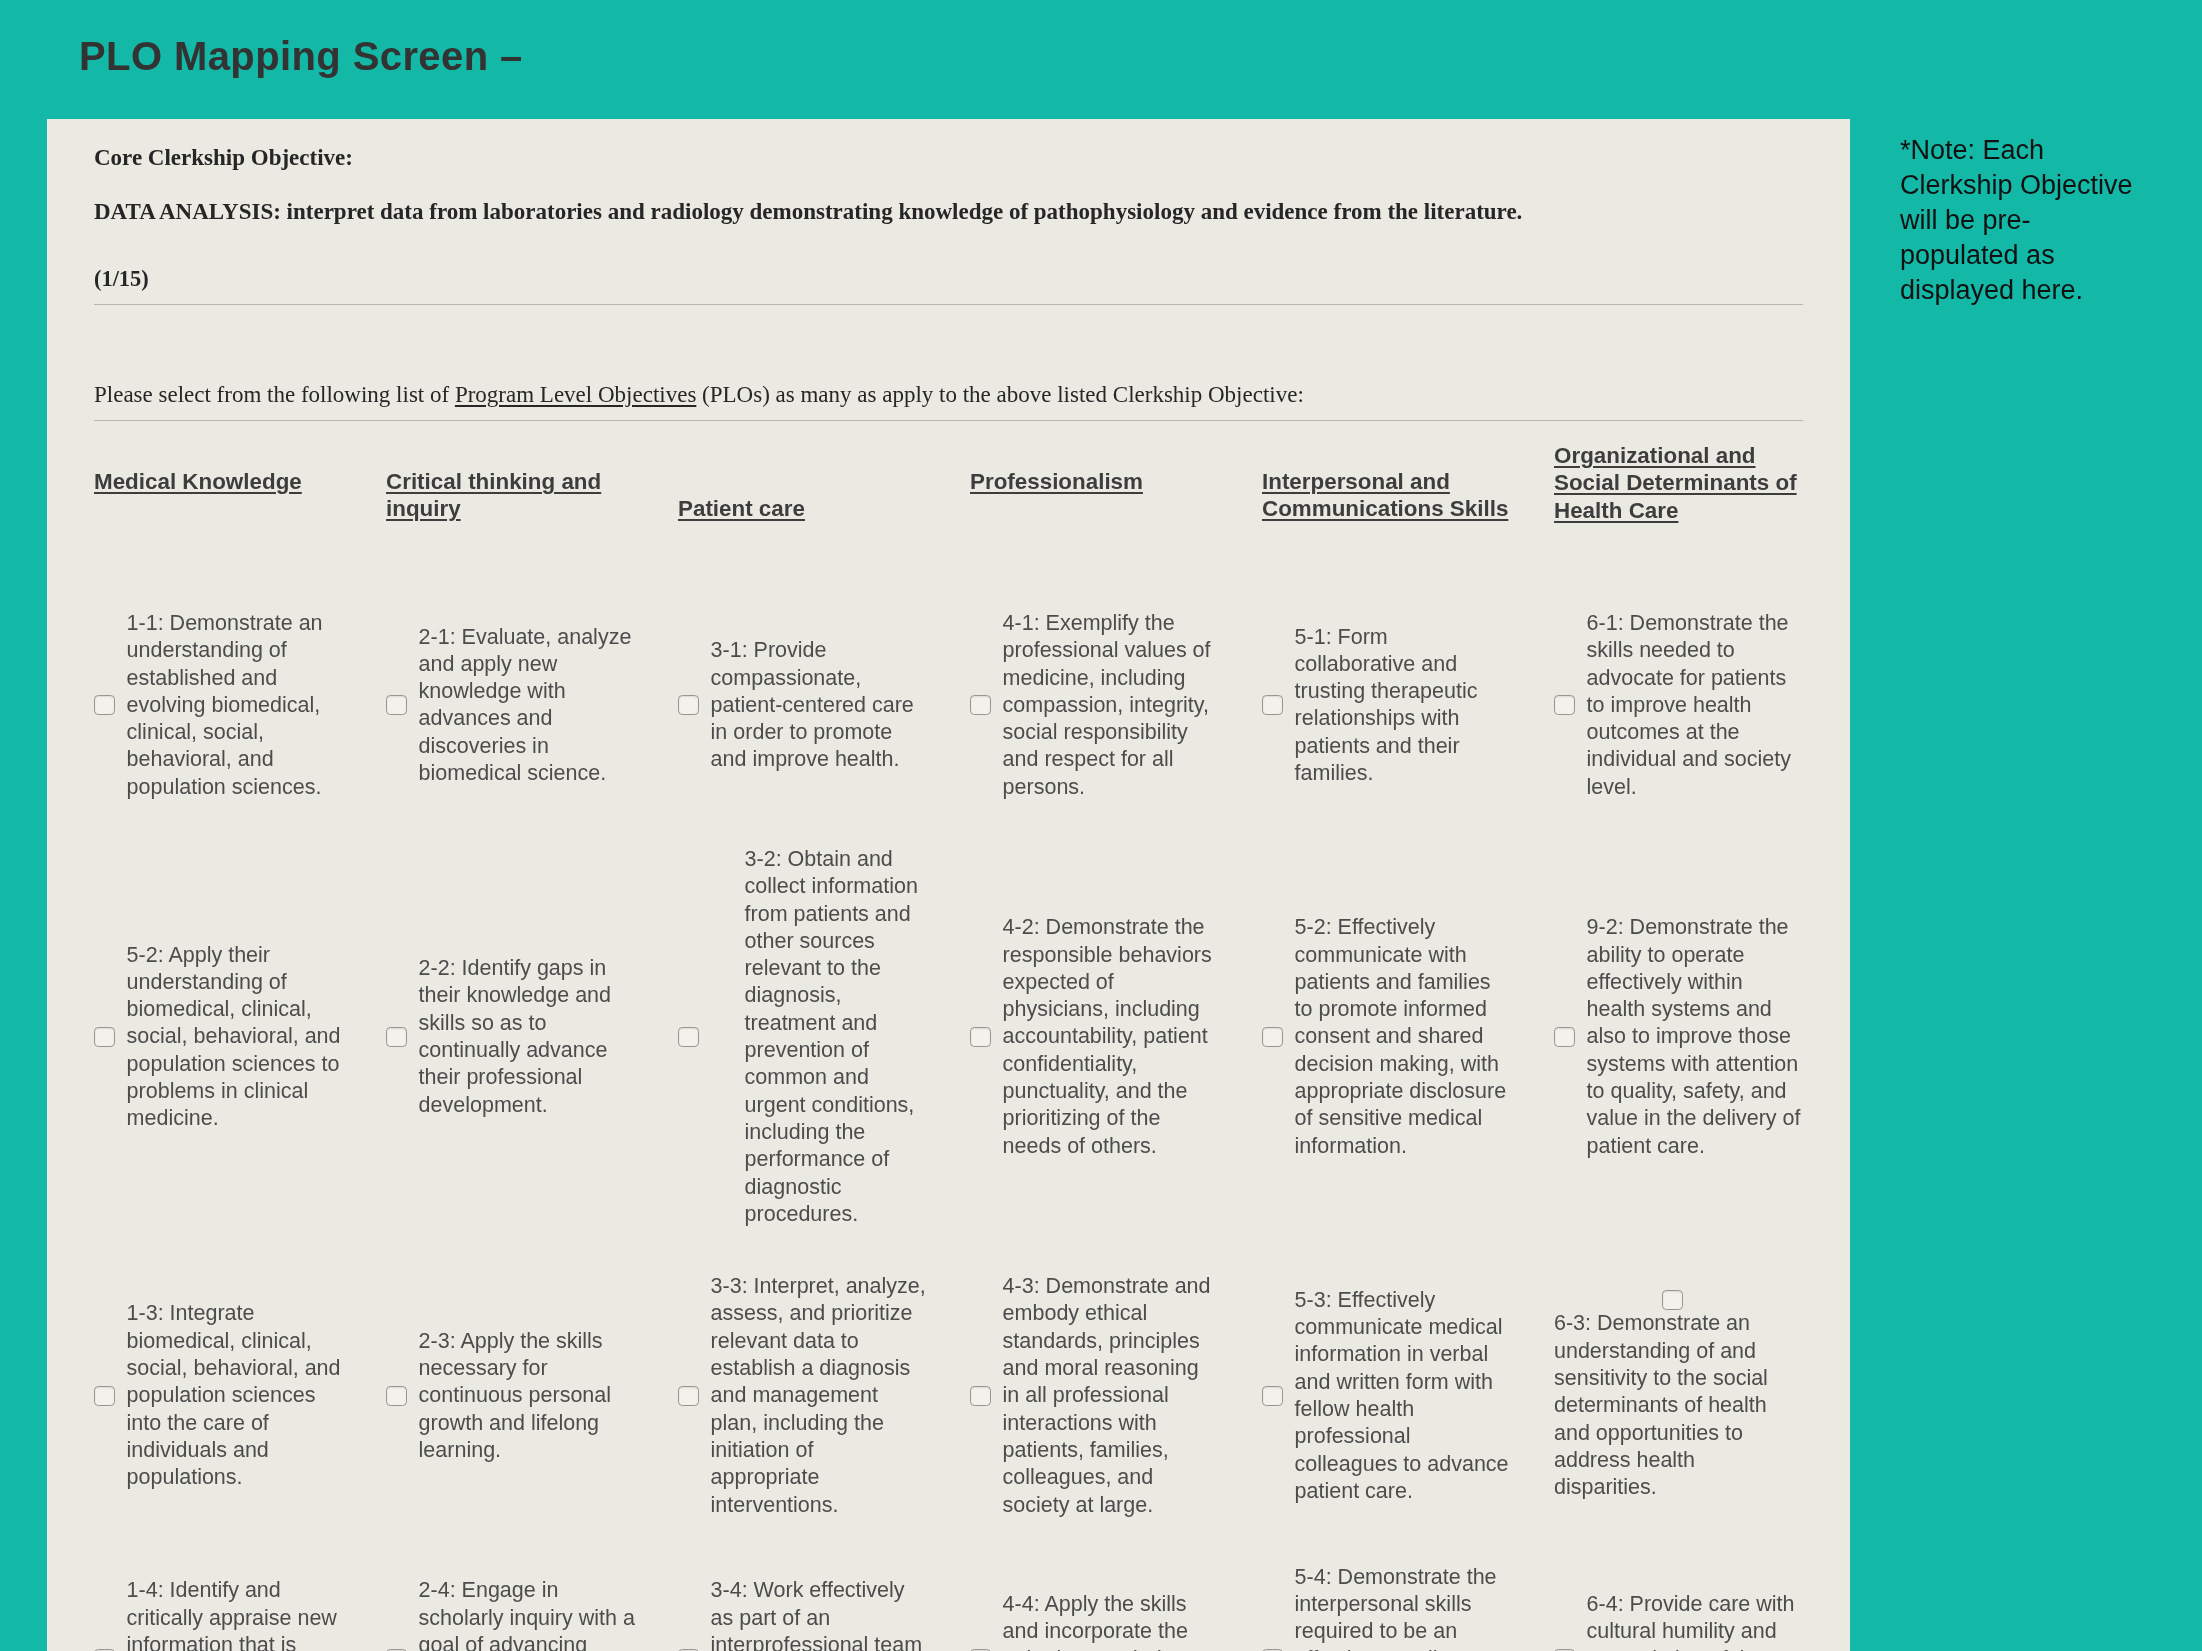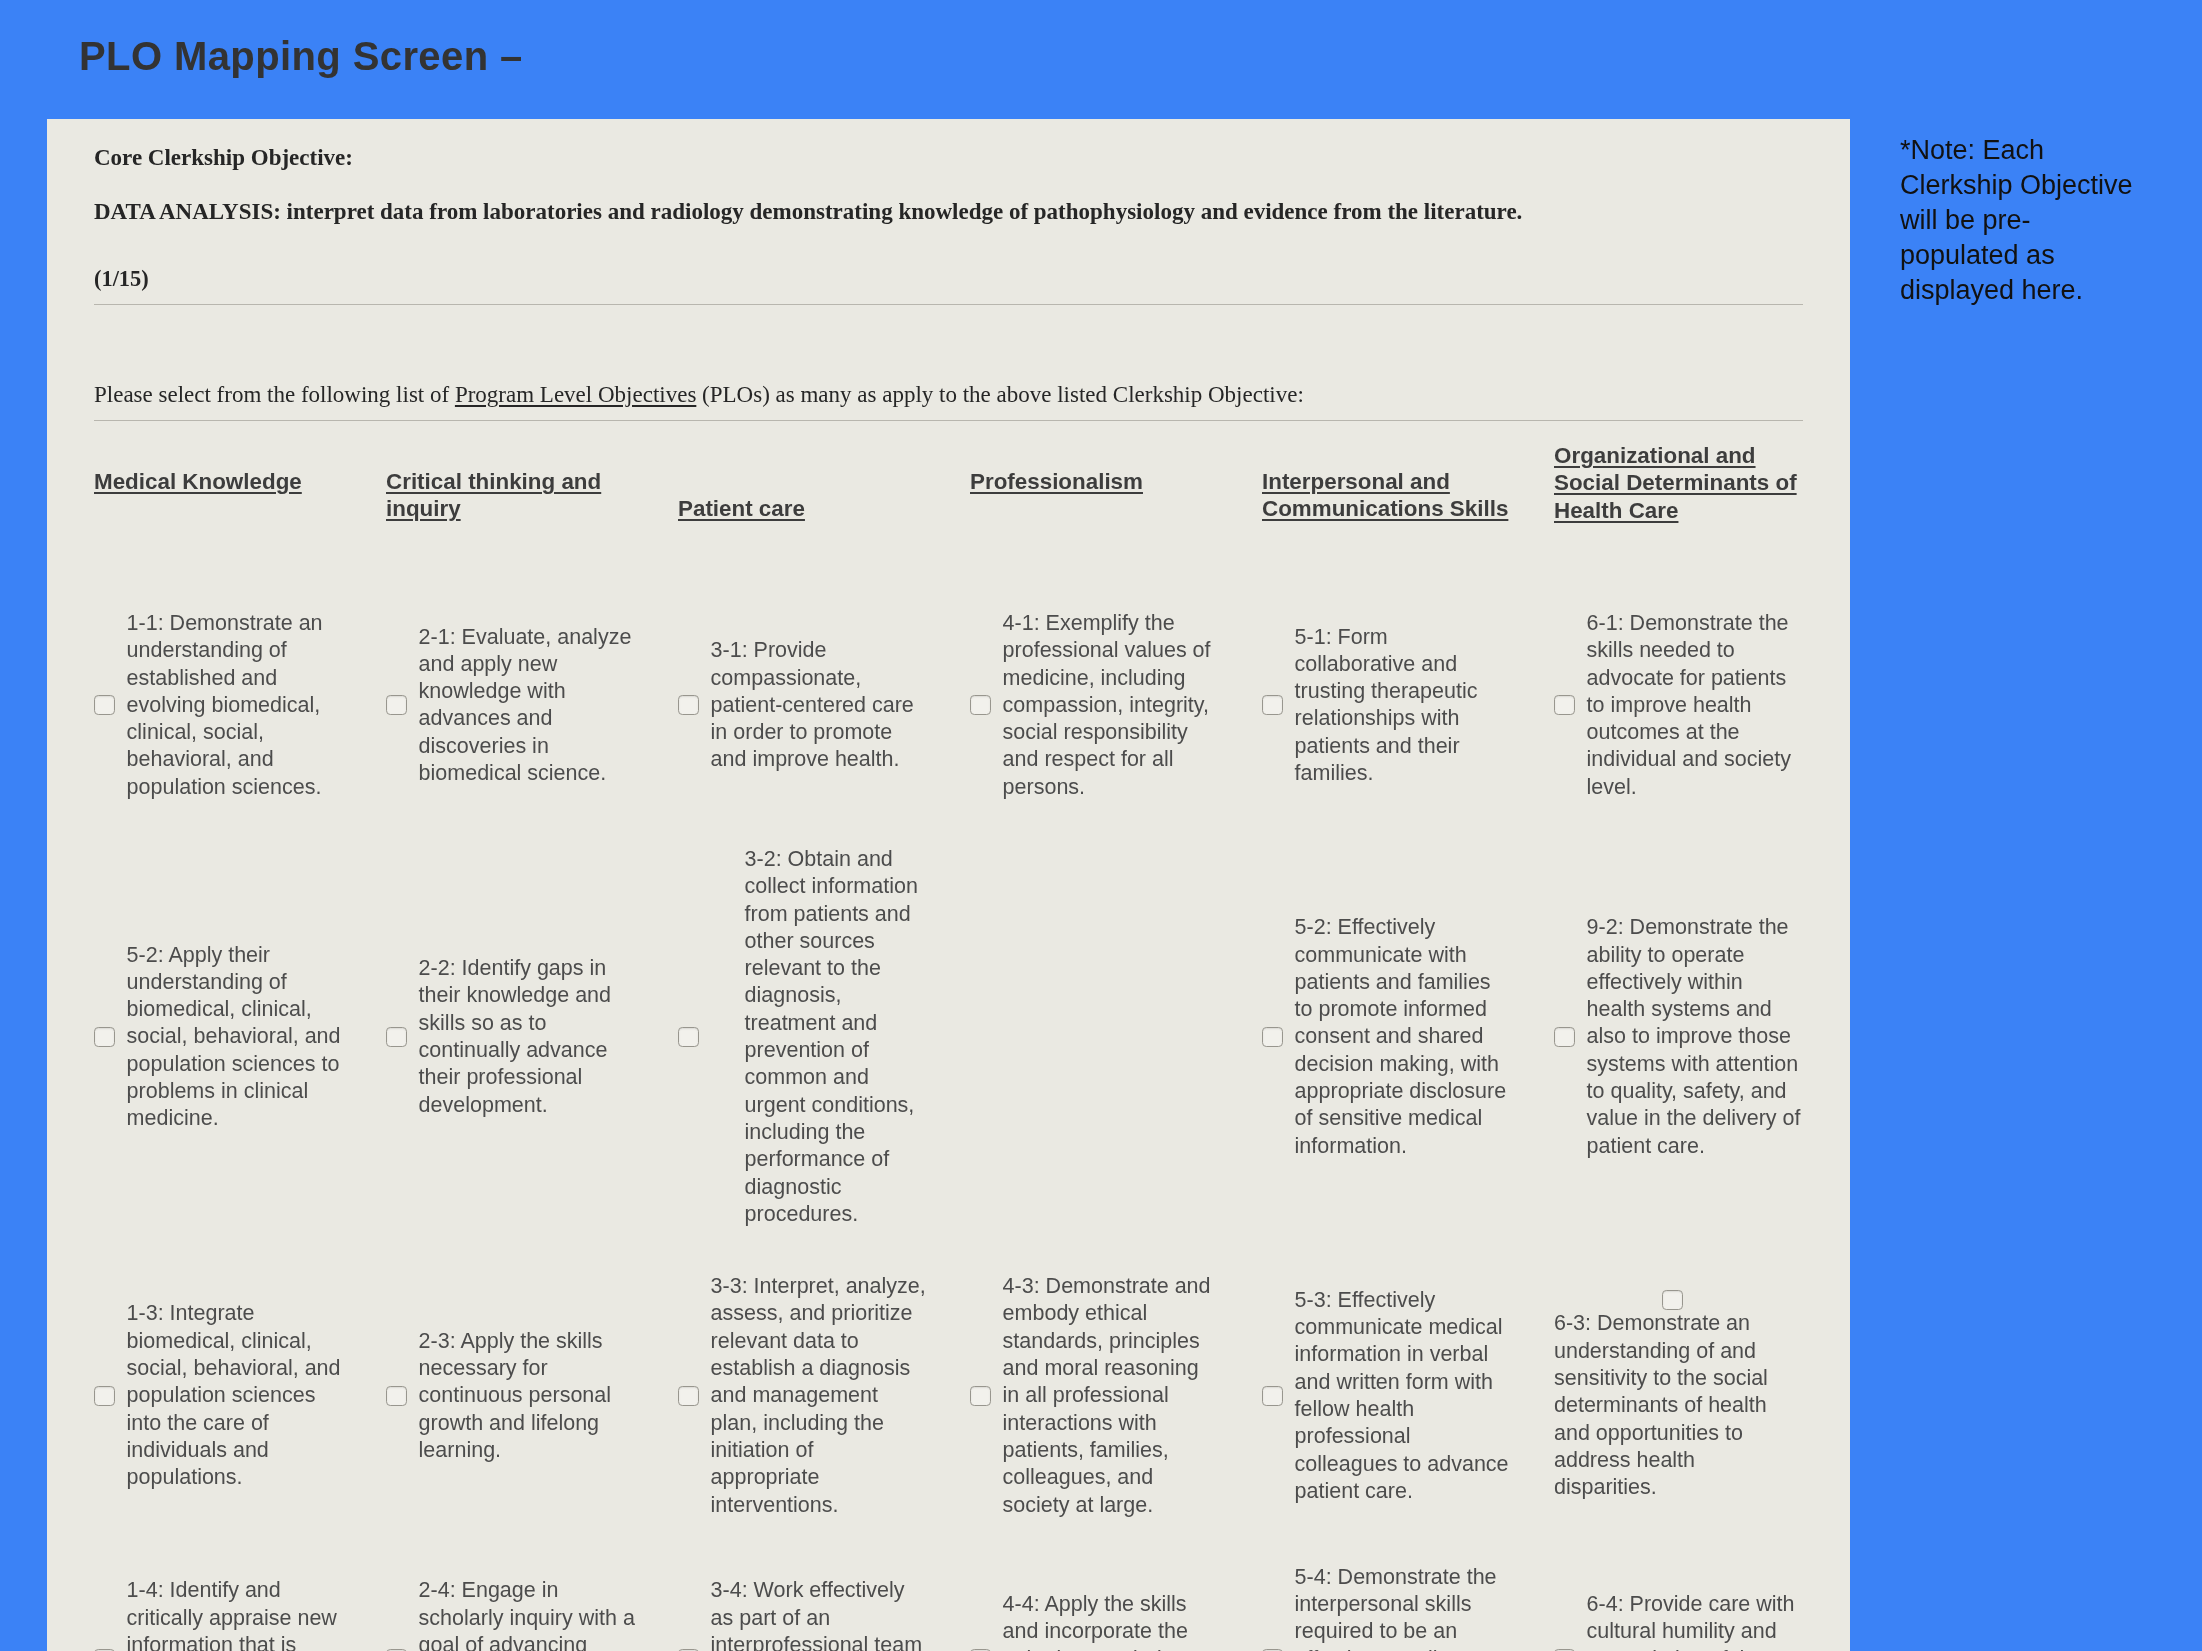--- a/index.html
+++ b/index.html
@@ -5,21 +5,21 @@
   * { margin: 0; padding: 0; box-sizing: border-box; }
   html, body { background: #ffffff; }
   body {
     width: 2203px; height: 1652px;
     font-family: "Liberation Sans", sans-serif;
     position: relative; overflow: hidden;
   }
   .slide {
     width: 2203px; height: 1652px;
     display: flex; flex-direction: column;
-    background: #3b82f6; position: relative;
+    background: #14b8a6; position: relative;
   }
   .slide-title {
     font-family: "Liberation Sans", sans-serif;
     font-size: 40px; font-weight: 700; color: #333333;
     margin: 34px 0 0 79px; letter-spacing: 0.4px;
   }
   .content-row {
     flex: 1 1 auto;
     display: flex; align-items: flex-start;
     padding: 40px 0 0 47px;
@@ -155,20 +155,24 @@
           </div>
           <div class="plo-cell" style="grid-area: 5 / 3;">
             <span class="checkbox"></span>
             <span class="plo-text">3-4: Work effectively as part of an interprofessional team to ensure safe and appropriate patient care.</span>
           </div>
           <div class="col-header col-4" style="grid-area: 1 / 4;"><span class="hdr-text">Professionalism</span></div>
           <div class="plo-cell" style="grid-area: 2 / 4;">
             <span class="checkbox"></span>
             <span class="plo-text">4-1: Exemplify the professional values of medicine, including compassion, integrity, social responsibility and respect for all persons.</span>
           </div>
+          <div class="plo-cell" style="grid-area: 3 / 4;">
+            <span class="checkbox"></span>
+            <span class="plo-text">4-2: Demonstrate the responsible behaviors expected of physicians, including accountability, patient confidentiality, punctuality, and the prioritizing of the needs of others.</span>
+          </div>
           <div class="plo-cell" style="grid-area: 4 / 4;">
             <span class="checkbox"></span>
             <span class="plo-text">4-3: Demonstrate and embody ethical standards, principles and moral reasoning in all professional interactions with patients, families, colleagues, and society at large.</span>
           </div>
           <div class="plo-cell" style="grid-area: 5 / 4;">
             <span class="checkbox"></span>
             <span class="plo-text">4-4: Apply the skills and incorporate the attitudes needed to maintain and promote personal wellness.</span>
           </div>
           <div class="col-header col-5" style="grid-area: 1 / 5;"><span class="hdr-text">Interpersonal and Communications Skills</span></div>
           <div class="plo-cell" style="grid-area: 2 / 5;">

